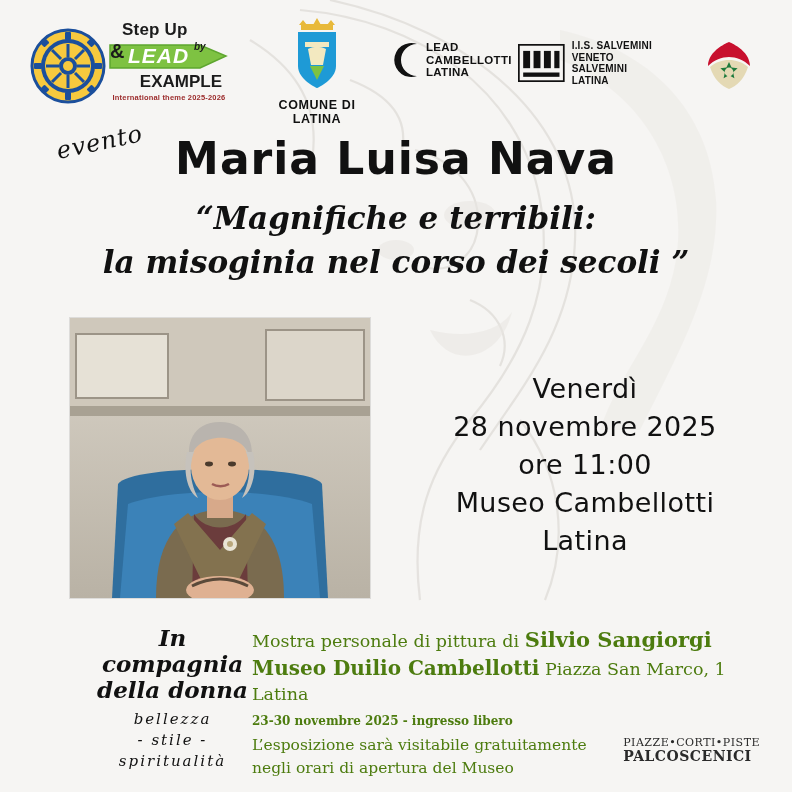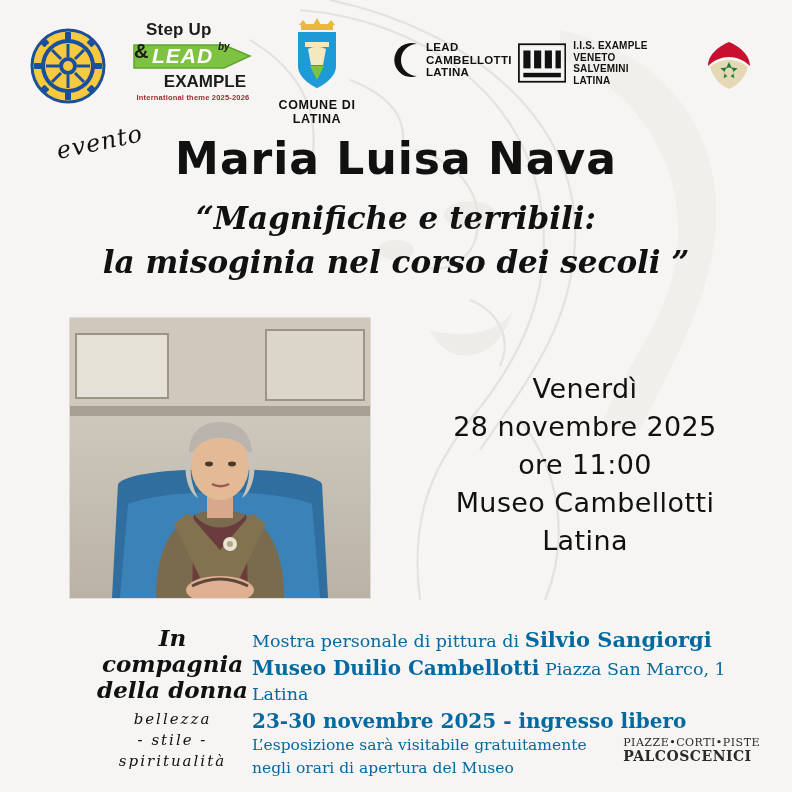--- a/index.html
+++ b/index.html
@@ -45,21 +45,21 @@
 
   
   .rotary {
     left: 30px; top: 14px;
     width: 76px; height: 76px;
   }
   .rotary svg { display:block; }
 
   
   .stepup {
-    left: 132px; top: 8px;
+    left: 108px; top: 8px;
     width: 122px; height: 92px;
   }
   .stepup .su1 {
     font-family: "Liberation Sans", sans-serif;
     font-weight: bold;
     font-size: 17px;
     color: #1b1b1b;
     letter-spacing: 0.2px;
     line-height: 15px;
     text-align: left;
@@ -254,39 +254,39 @@
     line-height: 21px;
     letter-spacing: 2px;
   }
 
   
   .info {
     position: absolute;
     left: 252px;
     top: 628px;
     width: 500px;
-    color: #0369a1;
+    color: #4d7c0f;
   }
   .info .i1 {
     font-family: "DejaVu Serif", serif;
     font-size: 17.5px;
     line-height: 24px;
   }
   .info .i1 b { font-weight: bold; font-size: 21px; }
   .info .i2 {
     font-family: "DejaVu Serif", serif;
     font-size: 17.5px;
     line-height: 25px;
     margin-top: 3px;
   }
   .info .i2 b { font-weight: bold; font-size: 20px; }
   .info .i3 {
     font-family: "DejaVu Serif", serif;
     font-weight: bold;
-    font-size: 20px;
+    font-size: 12px;
     line-height: 24px;
     margin-top: 2px;
   }
   .info .i4 {
     font-family: "DejaVu Serif", serif;
     font-size: 15.5px;
     line-height: 21px;
     margin-top: 2px;
   }
 
@@ -420,21 +420,21 @@
       <div class="irow">
         <svg class="ibuild" viewBox="0 0 54 44" xmlns="http://www.w3.org/2000/svg">
           <rect x="1" y="1" width="52" height="42" fill="none" stroke="#111" stroke-width="2"></rect>
           <rect x="6" y="8" width="8" height="20" fill="#111"></rect>
           <rect x="18" y="8" width="8" height="20" fill="#111"></rect>
           <rect x="30" y="8" width="8" height="20" fill="#111"></rect>
           <rect x="42" y="8" width="6" height="20" fill="#111"></rect>
           <rect x="6" y="33" width="42" height="5" fill="#111"></rect>
         </svg>
         <div class="itext">
-          <div>I.I.S. EXAMPLE VENETO</div>
+          <div>I.I.S. SALVEMINI VENETO</div>
           <div>SALVEMINI</div>
           <div>LATINA</div>
         </div>
       </div>
     </div>
 
     <div class="logo repub">
       <svg width="58" height="58" viewBox="0 0 58 58" xmlns="http://www.w3.org/2000/svg">
         <path d="M8 30 C 8 14, 29 6, 29 6 C 29 6, 50 14, 50 30 C 44 24, 36 21, 29 21 C 22 21, 14 24, 8 30 Z" fill="#c8102e"></path>
         <path d="M10 31 C 16 26, 22 24, 29 24 C 36 24, 42 26, 48 31 C 44 44, 36 50, 29 53 C 22 50, 14 44, 10 31 Z" fill="#e4d9b4"></path>

